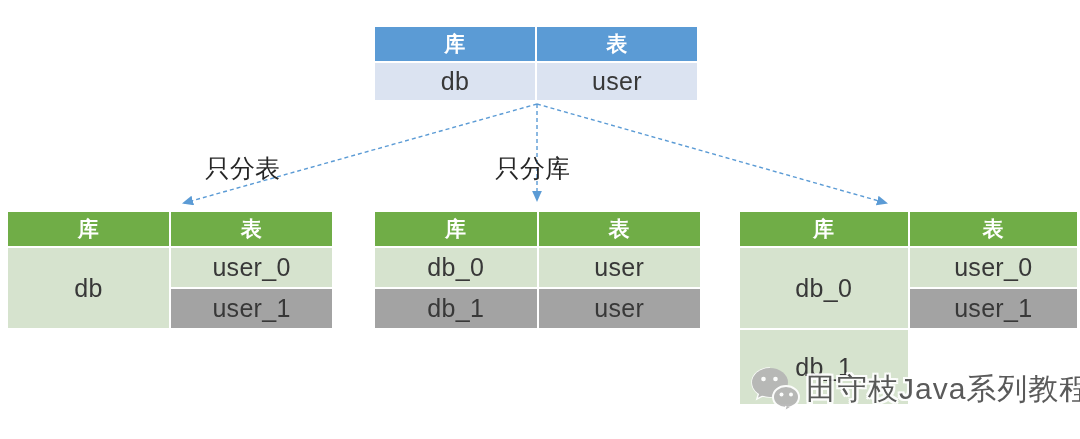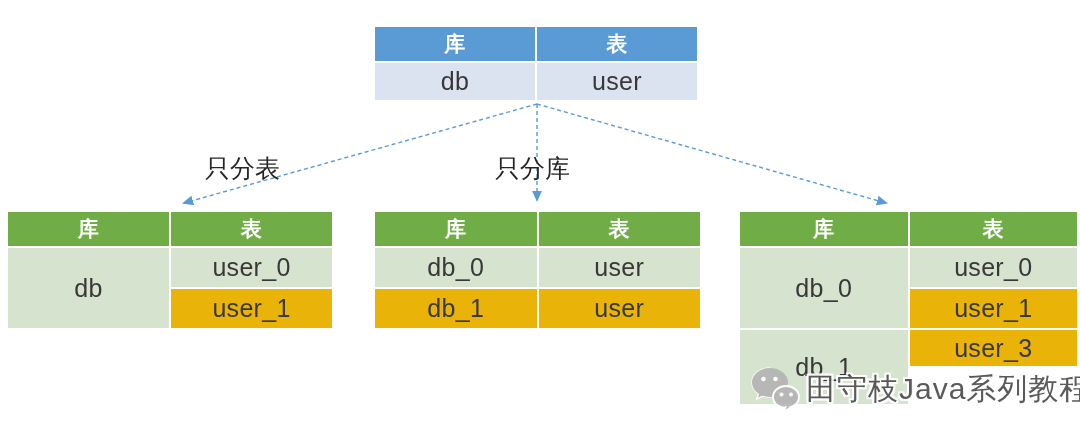--- a/index.html
+++ b/index.html
@@ -31,21 +31,21 @@
   .th {
     font-family: "Liberation Serif", serif;
     font-weight: 700;
     color: #ffffff;
     font-size: 21px;
   }
   .th-blue  { background: #5B9BD5; }
   .td-blue  { background: #DBE3F1; }
   .th-green { background: #70AD47; }
   .td-sage  { background: #D6E3CE; }
-  .td-pale  { background: #eab308; }
+  .td-pale  { background: #a3a3a3; }
 
   #top-table {
     left: 375px; top: 27px; width: 322px;
     grid-template-columns: 1fr 1fr;
     grid-template-rows: 34px 37px;
   }
   #left-table {
     left: 8px; top: 212px; width: 324px;
     grid-template-columns: 1fr 1fr;
     grid-template-rows: 34px 39px 39px;
@@ -148,21 +148,20 @@
     <div class="cell td-pale">user</div>
   </div>
 
   <div class="ppt-table" id="right-table">
     <div class="cell th th-green">库</div>
     <div class="cell th th-green">表</div>
     <div class="cell td-sage span-2a">db_0</div>
     <div class="cell td-sage">user_0</div>
     <div class="cell td-pale">user_1</div>
     <div class="cell td-sage span-2b">db_1</div>
-    <div class="cell td-pale">user_3</div>
   </div>
 
   <div id="watermark">
     <svg width="50" height="46" viewBox="0 0 50 46">
       <path d="M20 2 C9.5 2 2 8.6 2 16.6 c0 4.6 2.5 8.5 6.4 11.2 l-1.6 5.4 6-3.2 c2.2.7 4.6 1.1 7.2 1.1 .6 0 1.2 0 1.8-.1" fill="#b5b5b5" stroke="#ffffff" stroke-width="1.4"></path>
       <ellipse cx="20" cy="16.5" rx="18" ry="14.5" fill="#b5b5b5"></ellipse>
       <circle cx="13.5" cy="13" r="2.3" fill="#ffffff"></circle>
       <circle cx="25.5" cy="13" r="2.3" fill="#ffffff"></circle>
       <g>
         <ellipse cx="36" cy="31" rx="13" ry="11" fill="#b5b5b5" stroke="#ffffff" stroke-width="2"></ellipse>

